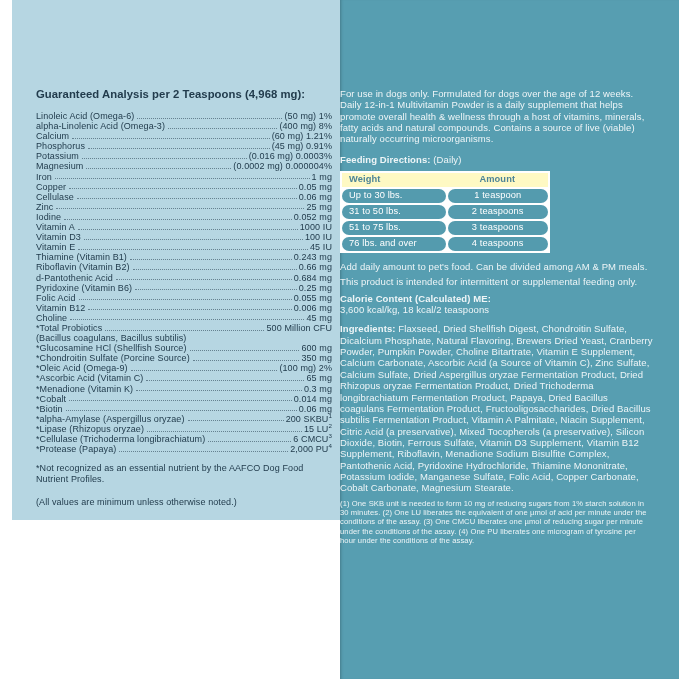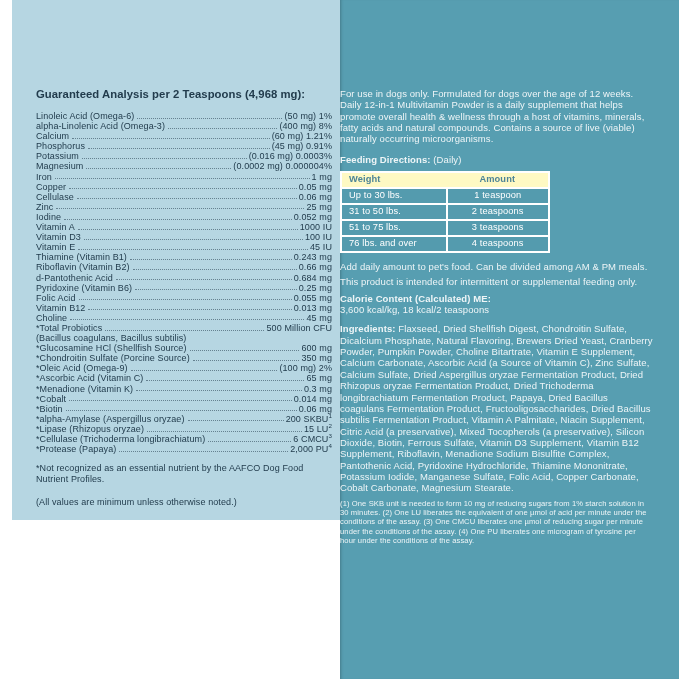--- a/index.html
+++ b/index.html
@@ -35,21 +35,21 @@
   .intro{margin-bottom:7px !important;}
   .fd-heading{margin:9px 0 6px 0 !important;}
   .bold{font-weight:700;}
   .feeding-table{background:#fff;width:206px;padding:2px;margin:0 0 8px 0;}
   .ft-hrow{display:grid;grid-template-columns:1.03fr 1fr;}
   .ft-hcell{background:#fef9c3;color:var(--table-header-text,#4d8496);
     font-weight:700;font-size:9.3px;line-height:11px;padding:1px 0 2px 7px;}
   .ft-hcell.ctr{text-align:center;padding-left:0;}
   .ft-row{display:grid;grid-template-columns:1.03fr 1fr;gap:2px;margin-top:2px;}
   .ft-cell{background:var(--table-cell-bg,#549bae);color:#fff;
-    font-size:9.3px;line-height:11px;padding:1px 0 2px 7px;}
+    font-size:9.3px;line-height:11px;padding:1px 0 2px 7px;border-radius:7px;}
   .ft-cell.ctr{text-align:center;padding-left:0;}
   .add-daily{margin-bottom:4px !important;}
   .intermittent{margin-bottom:5px !important;}
   .calorie-value{margin-bottom:8px !important;}
   .ingredients{margin-bottom:5px !important;}
   .footnotes{font-size:7.6px;line-height:9.4px;letter-spacing:.1px;margin-top:5px !important;}
 </style>
 </head>
 <body style="--left-bg: #b6d6e2; --right-bg: #579eb1; --left-text: #223c4d; --right-text: #eef5f7; --table-header-text: #4d8496; --table-cell-bg: #549bae; --table-border: #ffffff;">
 
@@ -148,21 +148,21 @@
           <span class="ga-value">0.25 mg</span>
         </div>
         <div class="ga-row">
           <span class="ga-name">Folic Acid</span>
           <span class="ga-leader"></span>
           <span class="ga-value">0.055 mg</span>
         </div>
         <div class="ga-row">
           <span class="ga-name">Vitamin B12</span>
           <span class="ga-leader"></span>
-          <span class="ga-value">0.013 mg</span>
+          <span class="ga-value">0.006 mg</span>
         </div>
         <div class="ga-row">
           <span class="ga-name">Choline</span>
           <span class="ga-leader"></span>
           <span class="ga-value">45 mg</span>
         </div>
         <div class="ga-row">
           <span class="ga-name">*Total Probiotics</span>
           <span class="ga-leader"></span>
           <span class="ga-value">500 Million CFU</span>

